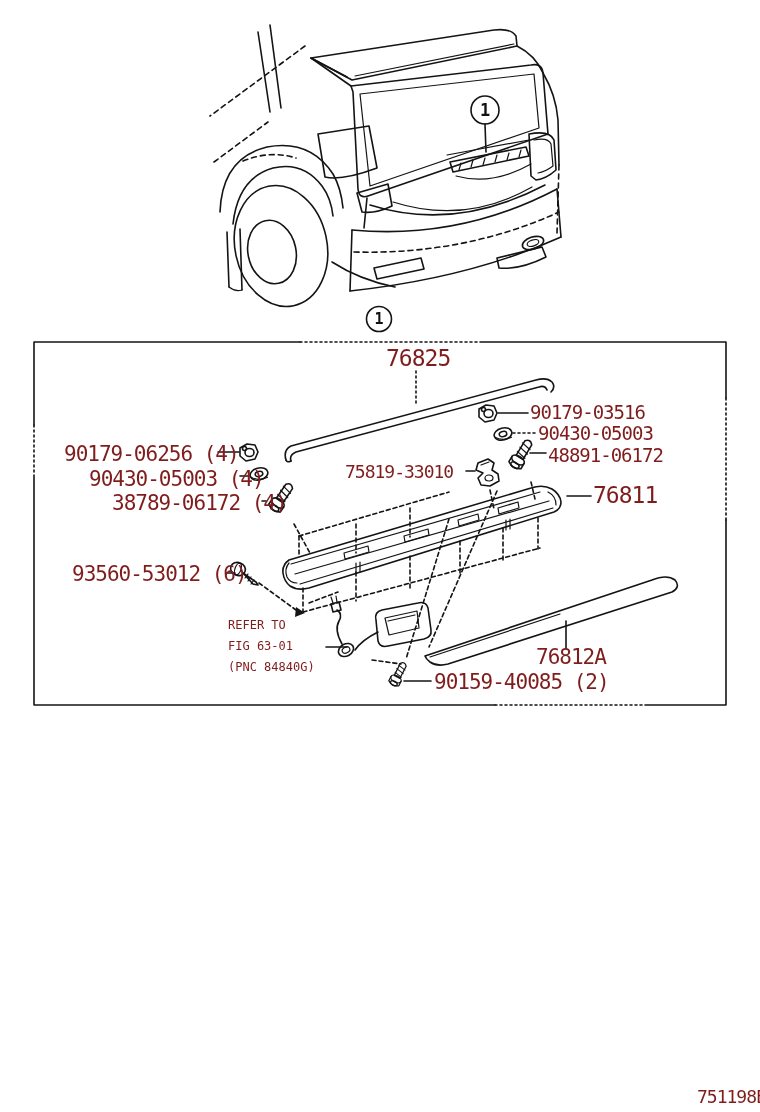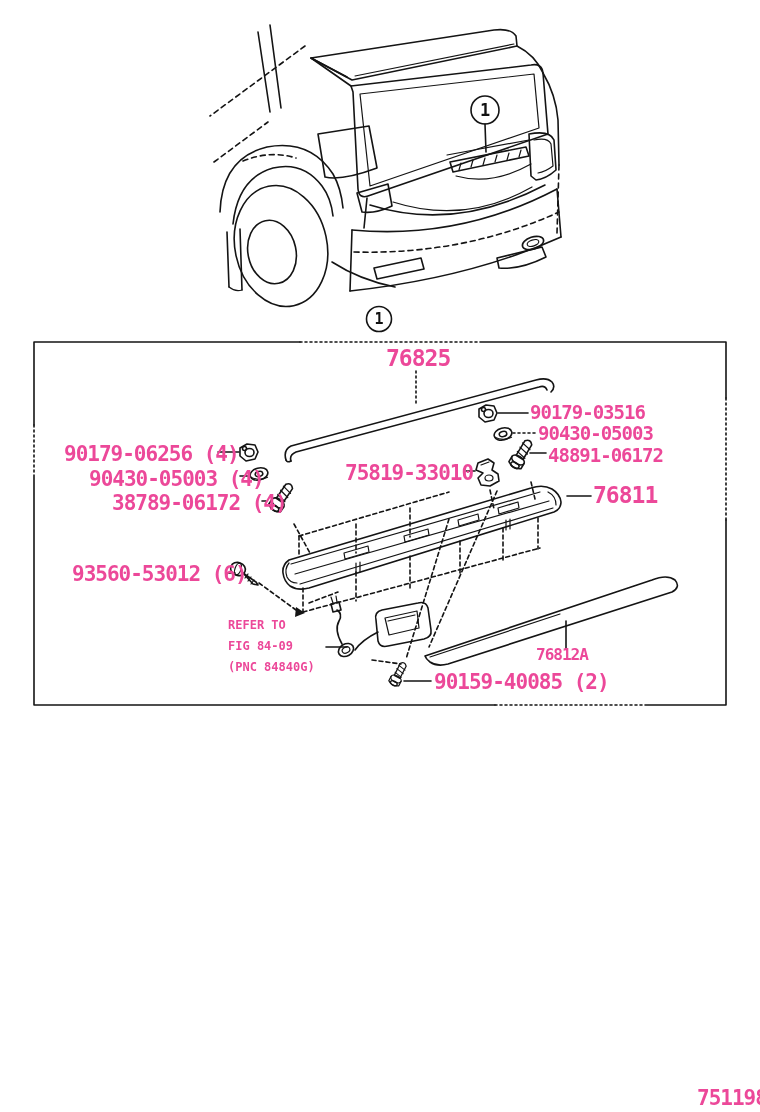--- a/index.html
+++ b/index.html
@@ -6,25 +6,25 @@
   .page{position:relative;width:760px;height:1112px;background:#ffffff;overflow:hidden;
         font-family:"DejaVu Sans Mono",monospace;color:#111;}
   svg.art{position:absolute;left:0;top:0;}
   svg.art *{stroke:#141414;fill:none;stroke-width:1.6;stroke-linecap:round;stroke-linejoin:round;}
   svg.art .bold{stroke-width:2.4;}
   svg.art .thin{stroke-width:1.2;}
   svg.art .dash{stroke-dasharray:5 4;}
   svg.art .dsh2{stroke-dasharray:4 3;}
   svg.art .dot{stroke-dasharray:2 3;}
   svg.art .fill{fill:#141414;stroke:none;}
-  .lbl{position:absolute;font-weight:bold;font-size:19px;line-height:1;letter-spacing:-1px;
-       white-space:nowrap;color:#ec4899;}
+  .lbl{position:absolute;font-weight:normal;font-size:19px;line-height:1;letter-spacing:-1px;
+       white-space:nowrap;color:#7f1d1d;}
   .s23{font-size:23px;}
-  .s21{font-size:16px;text-align:right;}
-  .s18{font-size:21px;}
+  .s21{font-size:21px;text-align:right;}
+  .s18{font-size:18px;}
   .s17{font-size:21px;}
   .s16{font-size:12px;letter-spacing:0px;}
   .bal{position:absolute;width:28px;text-align:center;font-weight:bold;line-height:1;color:#111;}
 </style>
 </head>
 <body>
 
 <div class="page">
 
   <svg class="art" width="760" height="1112" viewBox="0 0 760 1112">
@@ -230,21 +230,21 @@
   <div class="lbl s17" style="left:64px;top:444px">90179-06256 (4)</div>
   <div class="lbl s17" style="left:89px;top:469px">90430-05003 (4)</div>
   <div class="lbl s17" style="left:112px;top:493px">38789-06172 (4)</div>
 
   <div class="lbl s18" style="left:345px;top:463px">75819-33010</div>
   <div class="lbl s23" style="left:593px;top:484px">76811</div>
 
   <div class="lbl s17" style="left:72px;top:564px">93560-53012 (6)</div>
 
   <div class="lbl s16" style="left:228px;top:619px">REFER TO</div>
-  <div class="lbl s16" style="left:228px;top:640px">FIG 84-09</div>
+  <div class="lbl s16" style="left:228px;top:640px">FIG 63-01</div>
   <div class="lbl s16" style="left:228px;top:661px">(PNC 84840G)</div>
 
   <div class="lbl s21" style="left:536px;top:647px">76812A</div>
   <div class="lbl s17" style="left:434px;top:672px">90159-40085 (2)</div>
 
   <span class="bal" style="left:471px;top:102px;font-size:17px">1</span>
   <span class="bal" style="left:365px;top:312px;font-size:15px">1</span>
 
   <div class="lbl s18" style="left:697px;top:1088px">751198E</div>
 

